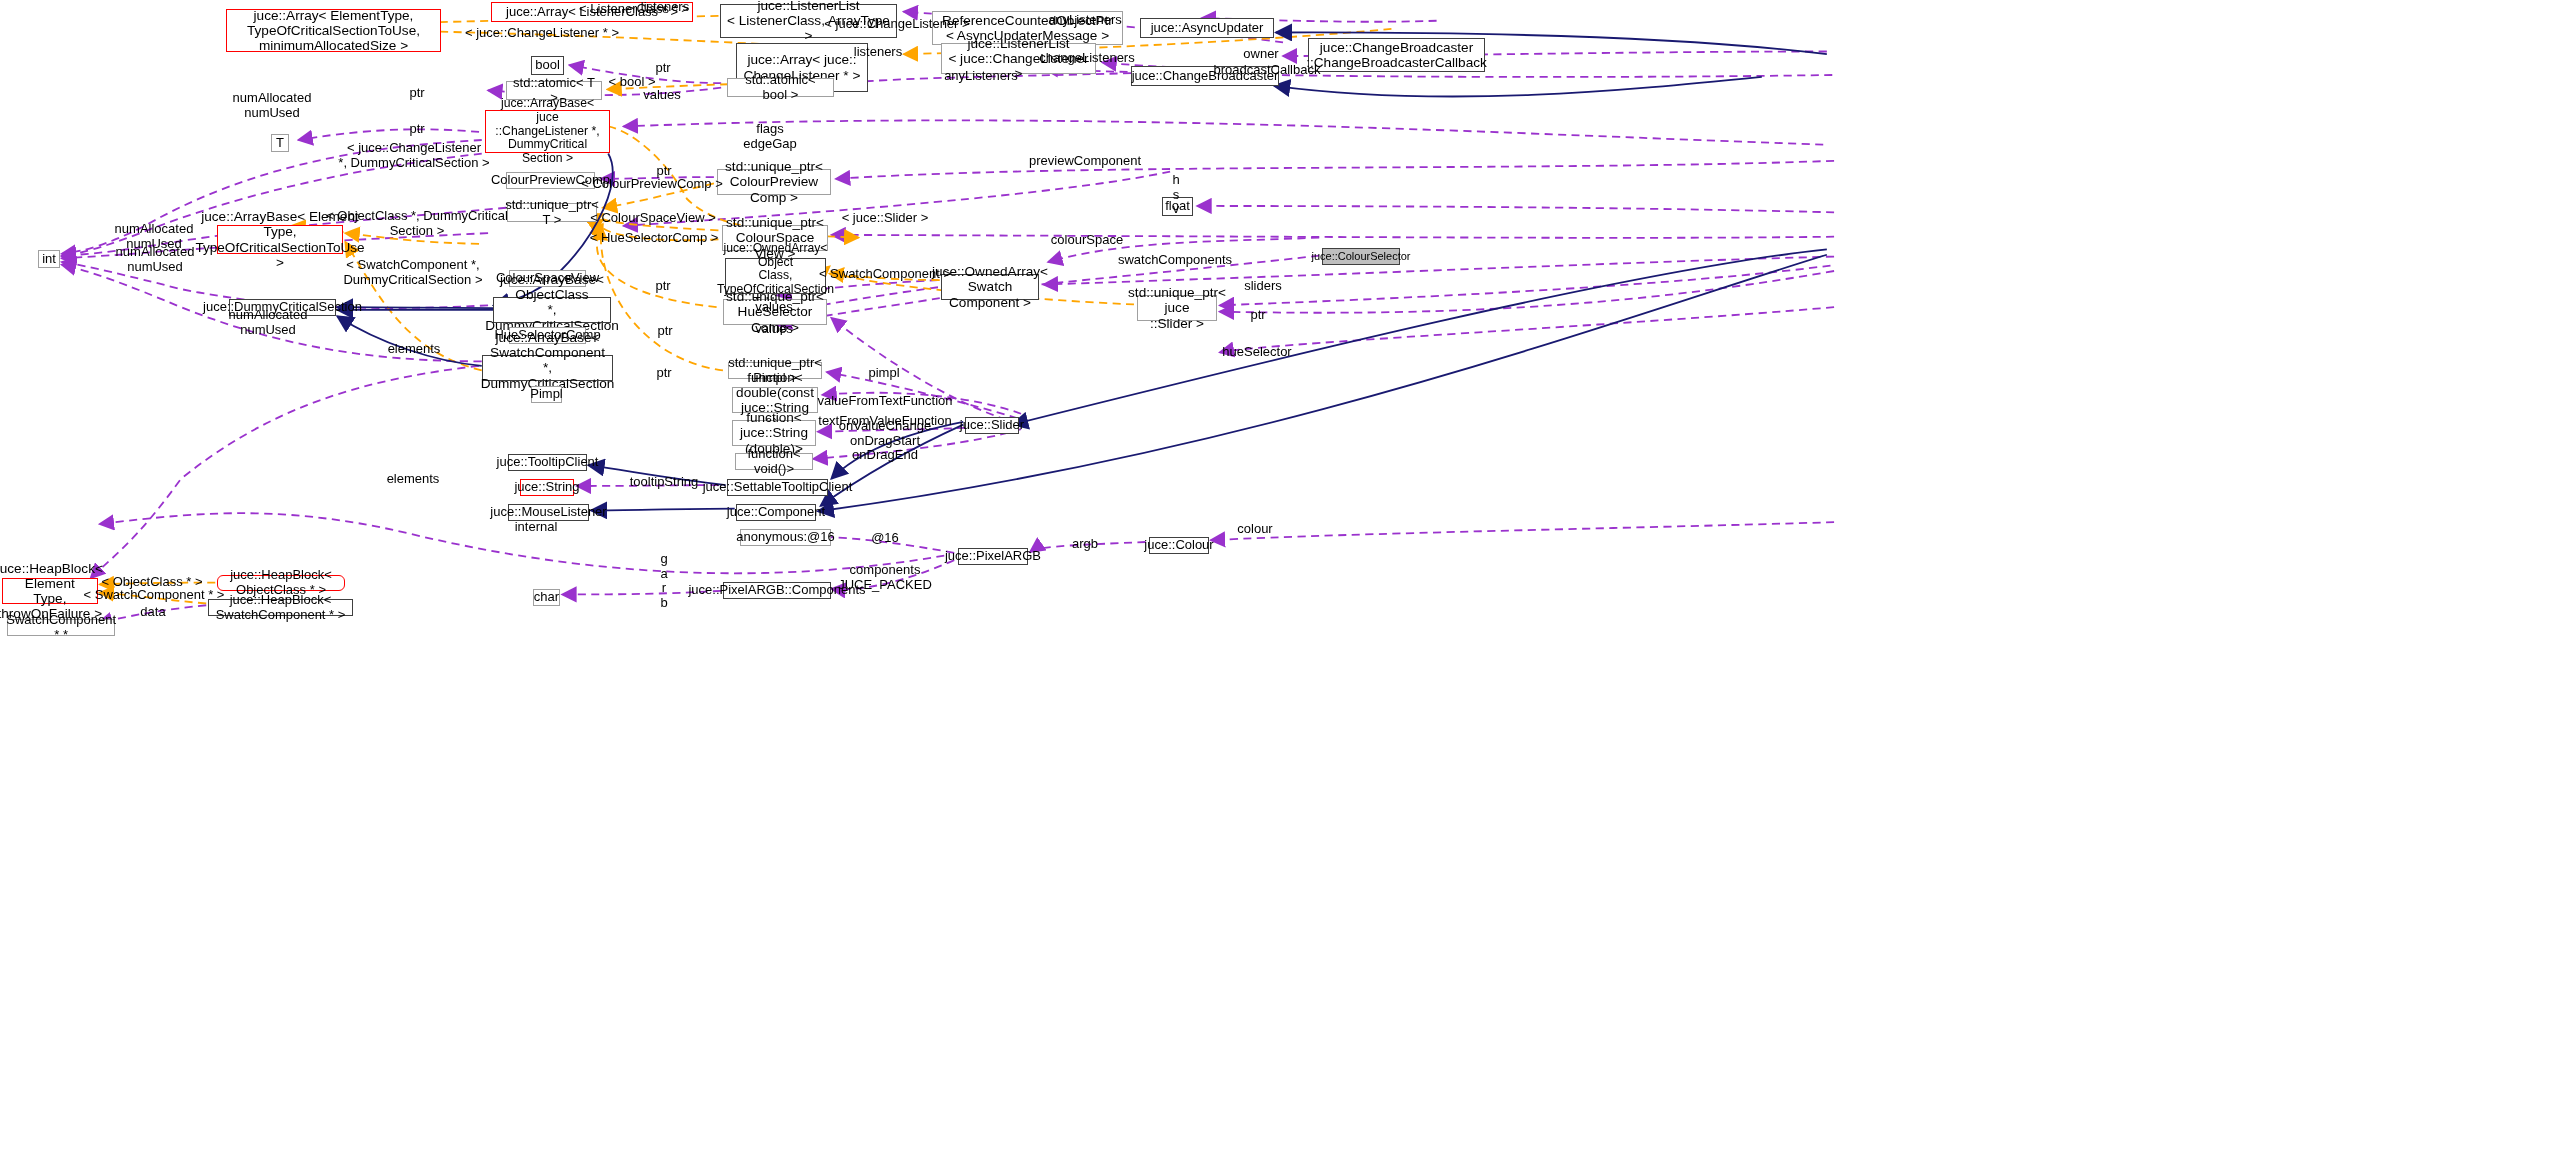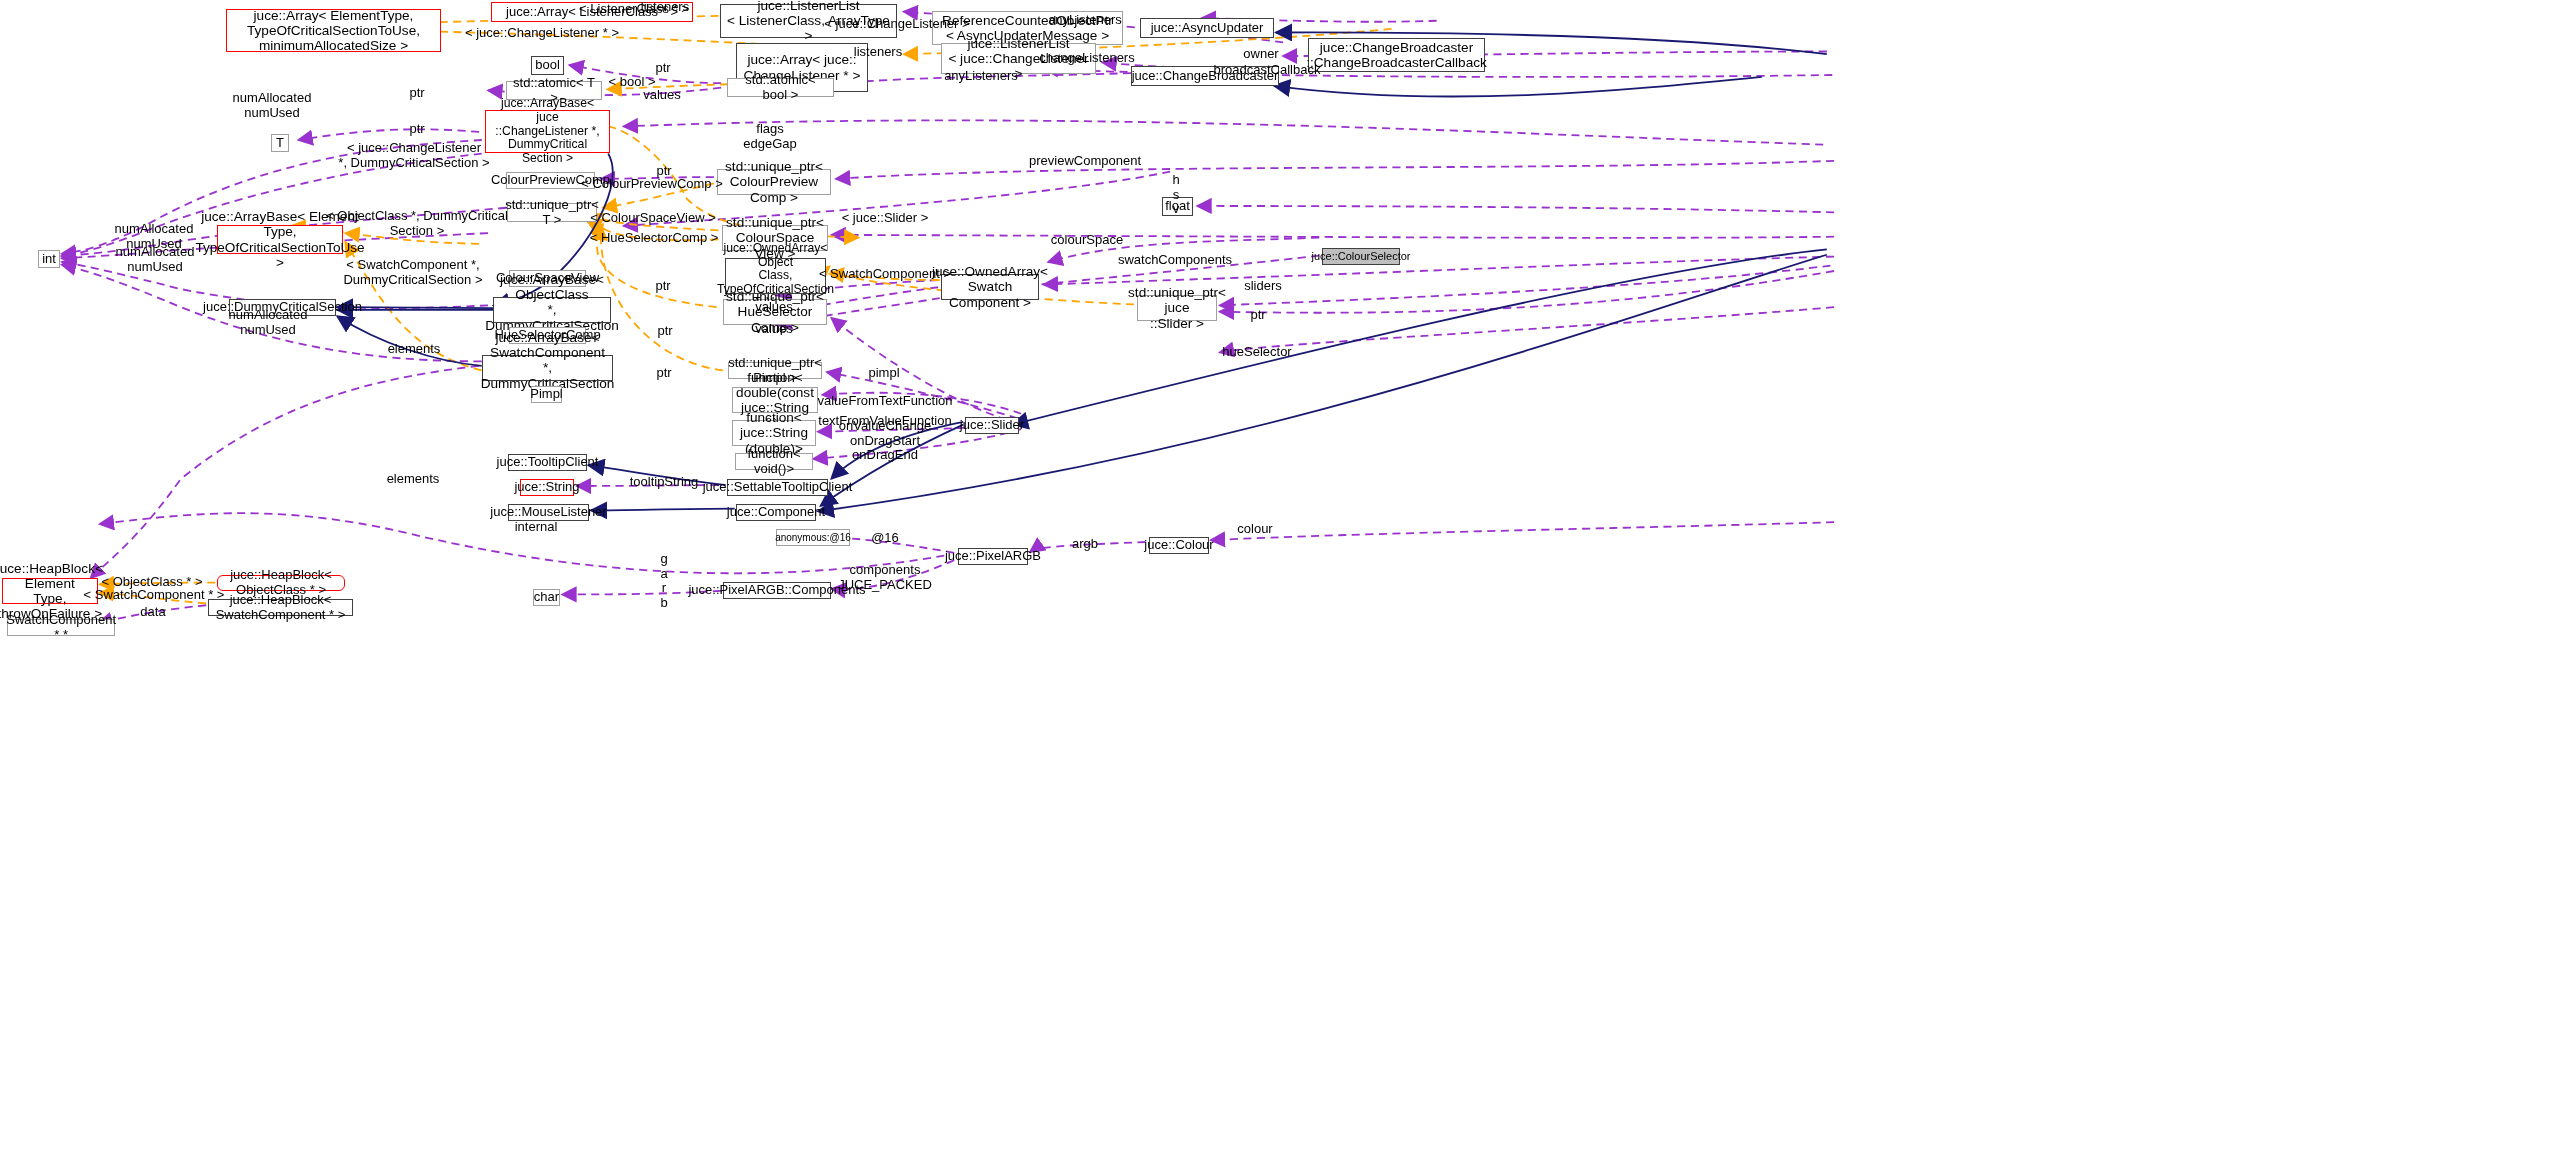--- a/index.html
+++ b/index.html
@@ -174,21 +174,21 @@
       <div class="node n-bold" style="left: 965px; top: 417px; width: 54px; height: 17px; font-size: 13px;">juce::Slider</div>
       <div class="node n-plain" style="left: 732px; top: 420px; width: 84px; height: 26px;">function&lt; juce::String
 (double)&gt;</div>
       <div class="node n-plain" style="left: 735px; top: 453px; width: 78px; height: 17px; font-size: 13px;">function&lt; void()&gt;</div>
       <div class="node n-bold" style="left: 508px; top: 454px; width: 79px; height: 17px; font-size: 13px;">juce::TooltipClient</div>
       <div class="node n-red" style="left: 520px; top: 479px; width: 54px; height: 17px; font-size: 13px;">juce::String</div>
       <div class="node n-bold" style="left: 727px; top: 479px; width: 101px; height: 17px; font-size: 13px;">juce::SettableTooltipClient</div>
       <div class="node n-bold" style="left: 508px; top: 504px; width: 81px; height: 17px; font-size: 13px;">juce::MouseListener</div>
       <div class="node n-bold" style="left: 736px; top: 504px; width: 80px; height: 17px; font-size: 13px;">juce::Component</div>
       <div class="node n-bold" style="left: 1149px; top: 537px; width: 60px; height: 17px; font-size: 13px;">juce::Colour</div>
-      <div class="node n-plain" style="left: 740px; top: 529px; width: 74px; height: 17px; font-size: 10px; margin-left: 36px;">anonymous:@16</div>
+      <div class="node n-plain" style="left: 740px; top: 529px; width: 91px; height: 17px; font-size: 13px;">anonymous:@16</div>
       <div class="node n-bold" style="left: 958px; top: 548px; width: 70px; height: 17px; font-size: 13px;">juce::PixelARGB</div>
       <div class="node n-bold" style="left: 723px; top: 582px; width: 108px; height: 17px; font-size: 13px;">juce::PixelARGB::Components</div>
       <div class="node n-plain" style="left: 533px; top: 589px; width: 27px; height: 17px; font-size: 13px;">char</div>
       <div class="node n-red" style="left: 1.8px; top: 578px; width: 96px; height: 26px;">juce::HeapBlock&lt; Element
 Type, throwOnFailure &gt;</div>
       <div class="node n-red" style="left: 217px; top: 575px; width: 128px; height: 16px; font-size: 13px; border-radius: 6px;">juce::HeapBlock&lt; ObjectClass * &gt;</div>
       <div class="node n-bold" style="left: 208px; top: 599px; width: 145px; height: 17px; font-size: 13px;">juce::HeapBlock&lt; SwatchComponent * &gt;</div>
       <div class="node n-plain" style="left: 7.2px; top: 619px; width: 108px; height: 17px; font-size: 13px;">SwatchComponent * *</div>
     </div>
   <div id="labels">

